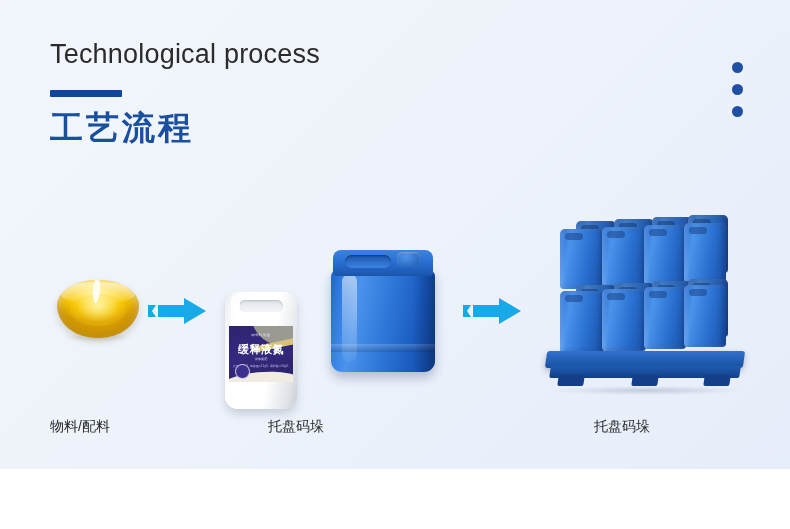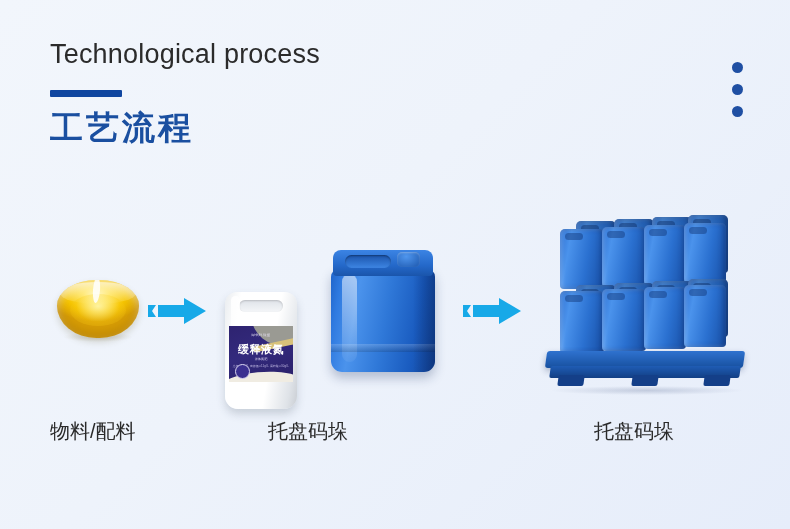--- a/index.html
+++ b/index.html
@@ -9,21 +9,21 @@
   body {
     width: 790px;
     height: 529px;
     overflow: hidden;
     font-family: "Liberation Sans", "DejaVu Sans", sans-serif;
   }
 
   .page {
     position: relative;
     width: 790px;
-    height: 529px;
+    height: 469px;
     background: linear-gradient(135deg, #f2f6fc 0%, #eef3fb 45%, #e6edfa 100%);
     overflow: hidden;
   }
 
   
   .header {
     position: absolute;
     left: 50px;
     top: 40px;
   }
@@ -378,21 +378,21 @@
   
   .captions {
     position: absolute;
     left: 0;
     top: 418px;
     width: 790px;
     height: 40px;
   }
   .caption {
     position: absolute;
-    font-size: 20px;
+    font-size: 14px;
     color: #2a2a2a;
     white-space: nowrap;
   }
   .cap-1 { left: 50px; }
   .cap-2 { left: 268px; }
   .cap-3 { left: 594px; }
 </style>
 </head>
 <body>
 

